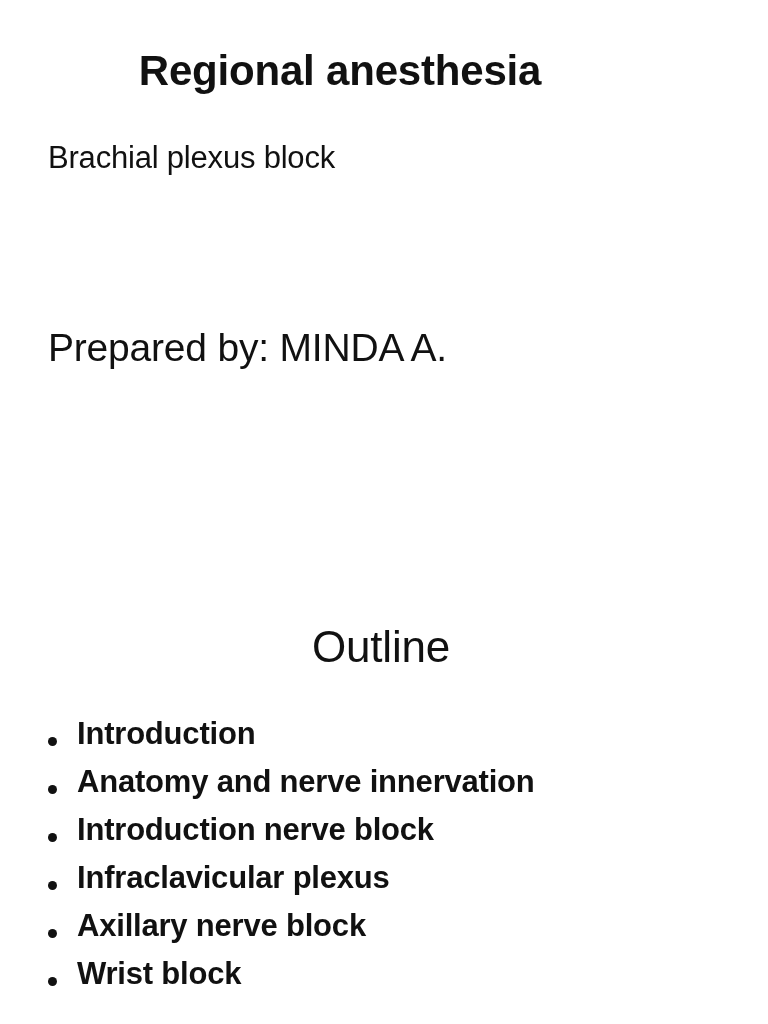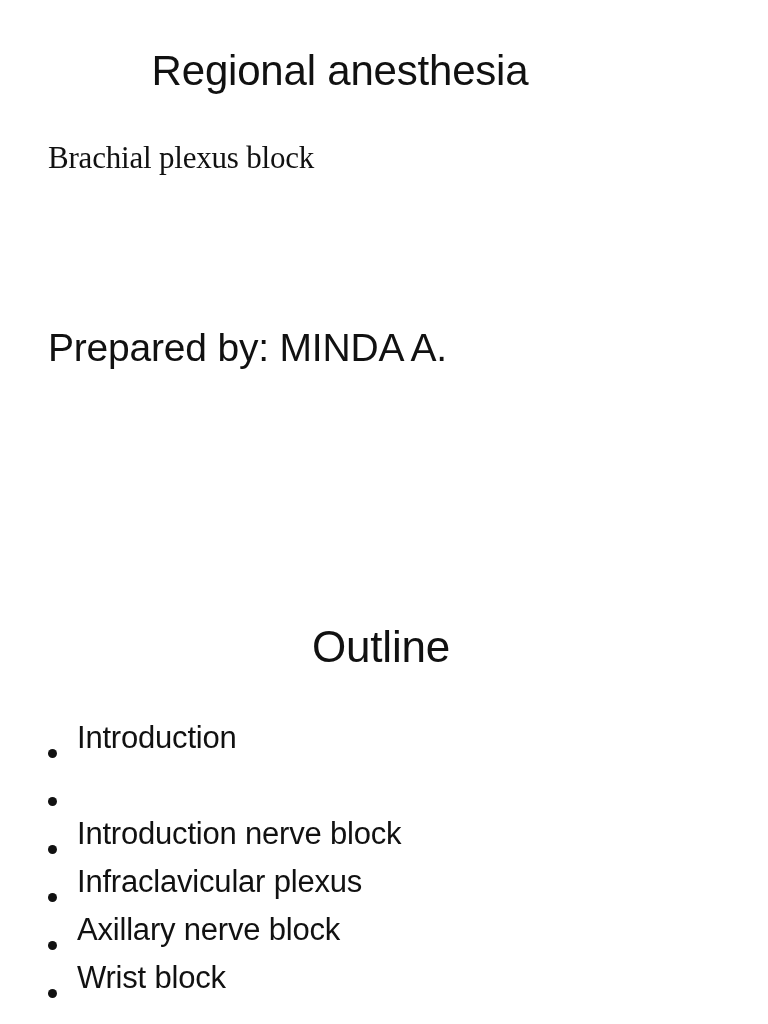--- a/index.html
+++ b/index.html
@@ -21,33 +21,32 @@
   }
   .slide-1 { top: 0; height: 512px; }
   .slide-2 { top: 512px; height: 512px; }
 
   .main-title {
     position: absolute;
     top: 46px; left: 0; width: 680px;
     text-align: center;
     font-size: 42px;
     line-height: 50px;
-    font-weight: 400;
+    font-weight: 700;
     letter-spacing: -0.2px;
     white-space: nowrap;
   }
   .subtitle {
     position: absolute;
     top: 138px; left: 48px;
     font-size: 31px;
     line-height: 40px;
     font-weight: 400;
     letter-spacing: -0.2px;
     white-space: nowrap;
-    font-family: Liberation Serif, serif;
   }
   .prepared-by {
     position: absolute;
     top: 328px; left: 48px;
     font-size: 39px;
     line-height: 40px;
     font-weight: 400;
     letter-spacing: -0.2px;
     white-space: nowrap;
   }
@@ -63,26 +62,27 @@
     white-space: nowrap;
   }
   .bullet-list {
     position: absolute;
     top: 198px; 
     left: 48px;
     list-style: none;
   }
   .bullet-list li {
     display: flex;
-    align-items: flex-end;
+    align-items: center;
     height: 48px;
     font-size: 31px;
     line-height: 40px;
     letter-spacing: -0.2px;
     white-space: nowrap;
+    font-weight: bold;
   }
   .bullet-dot {
     flex: 0 0 auto;
     width: 9px; height: 9px;
     border-radius: 50%;
     background: #111111;
     margin-top: 15px;
     margin-right: 20px;
   }
 </style>
@@ -99,20 +99,21 @@
 
   <div class="slide slide-2">
     <div class="outline-title">Outline</div>
     <ul class="bullet-list">
       <li>
         <span class="bullet-dot"></span>
         <span>Introduction</span>
       </li>
       <li>
         <span class="bullet-dot"></span>
+        <span>Anatomy and nerve innervation</span>
       </li>
       <li>
         <span class="bullet-dot"></span>
         <span>Introduction nerve block</span>
       </li>
       <li>
         <span class="bullet-dot"></span>
         <span>Infraclavicular plexus</span>
       </li>
       <li>

